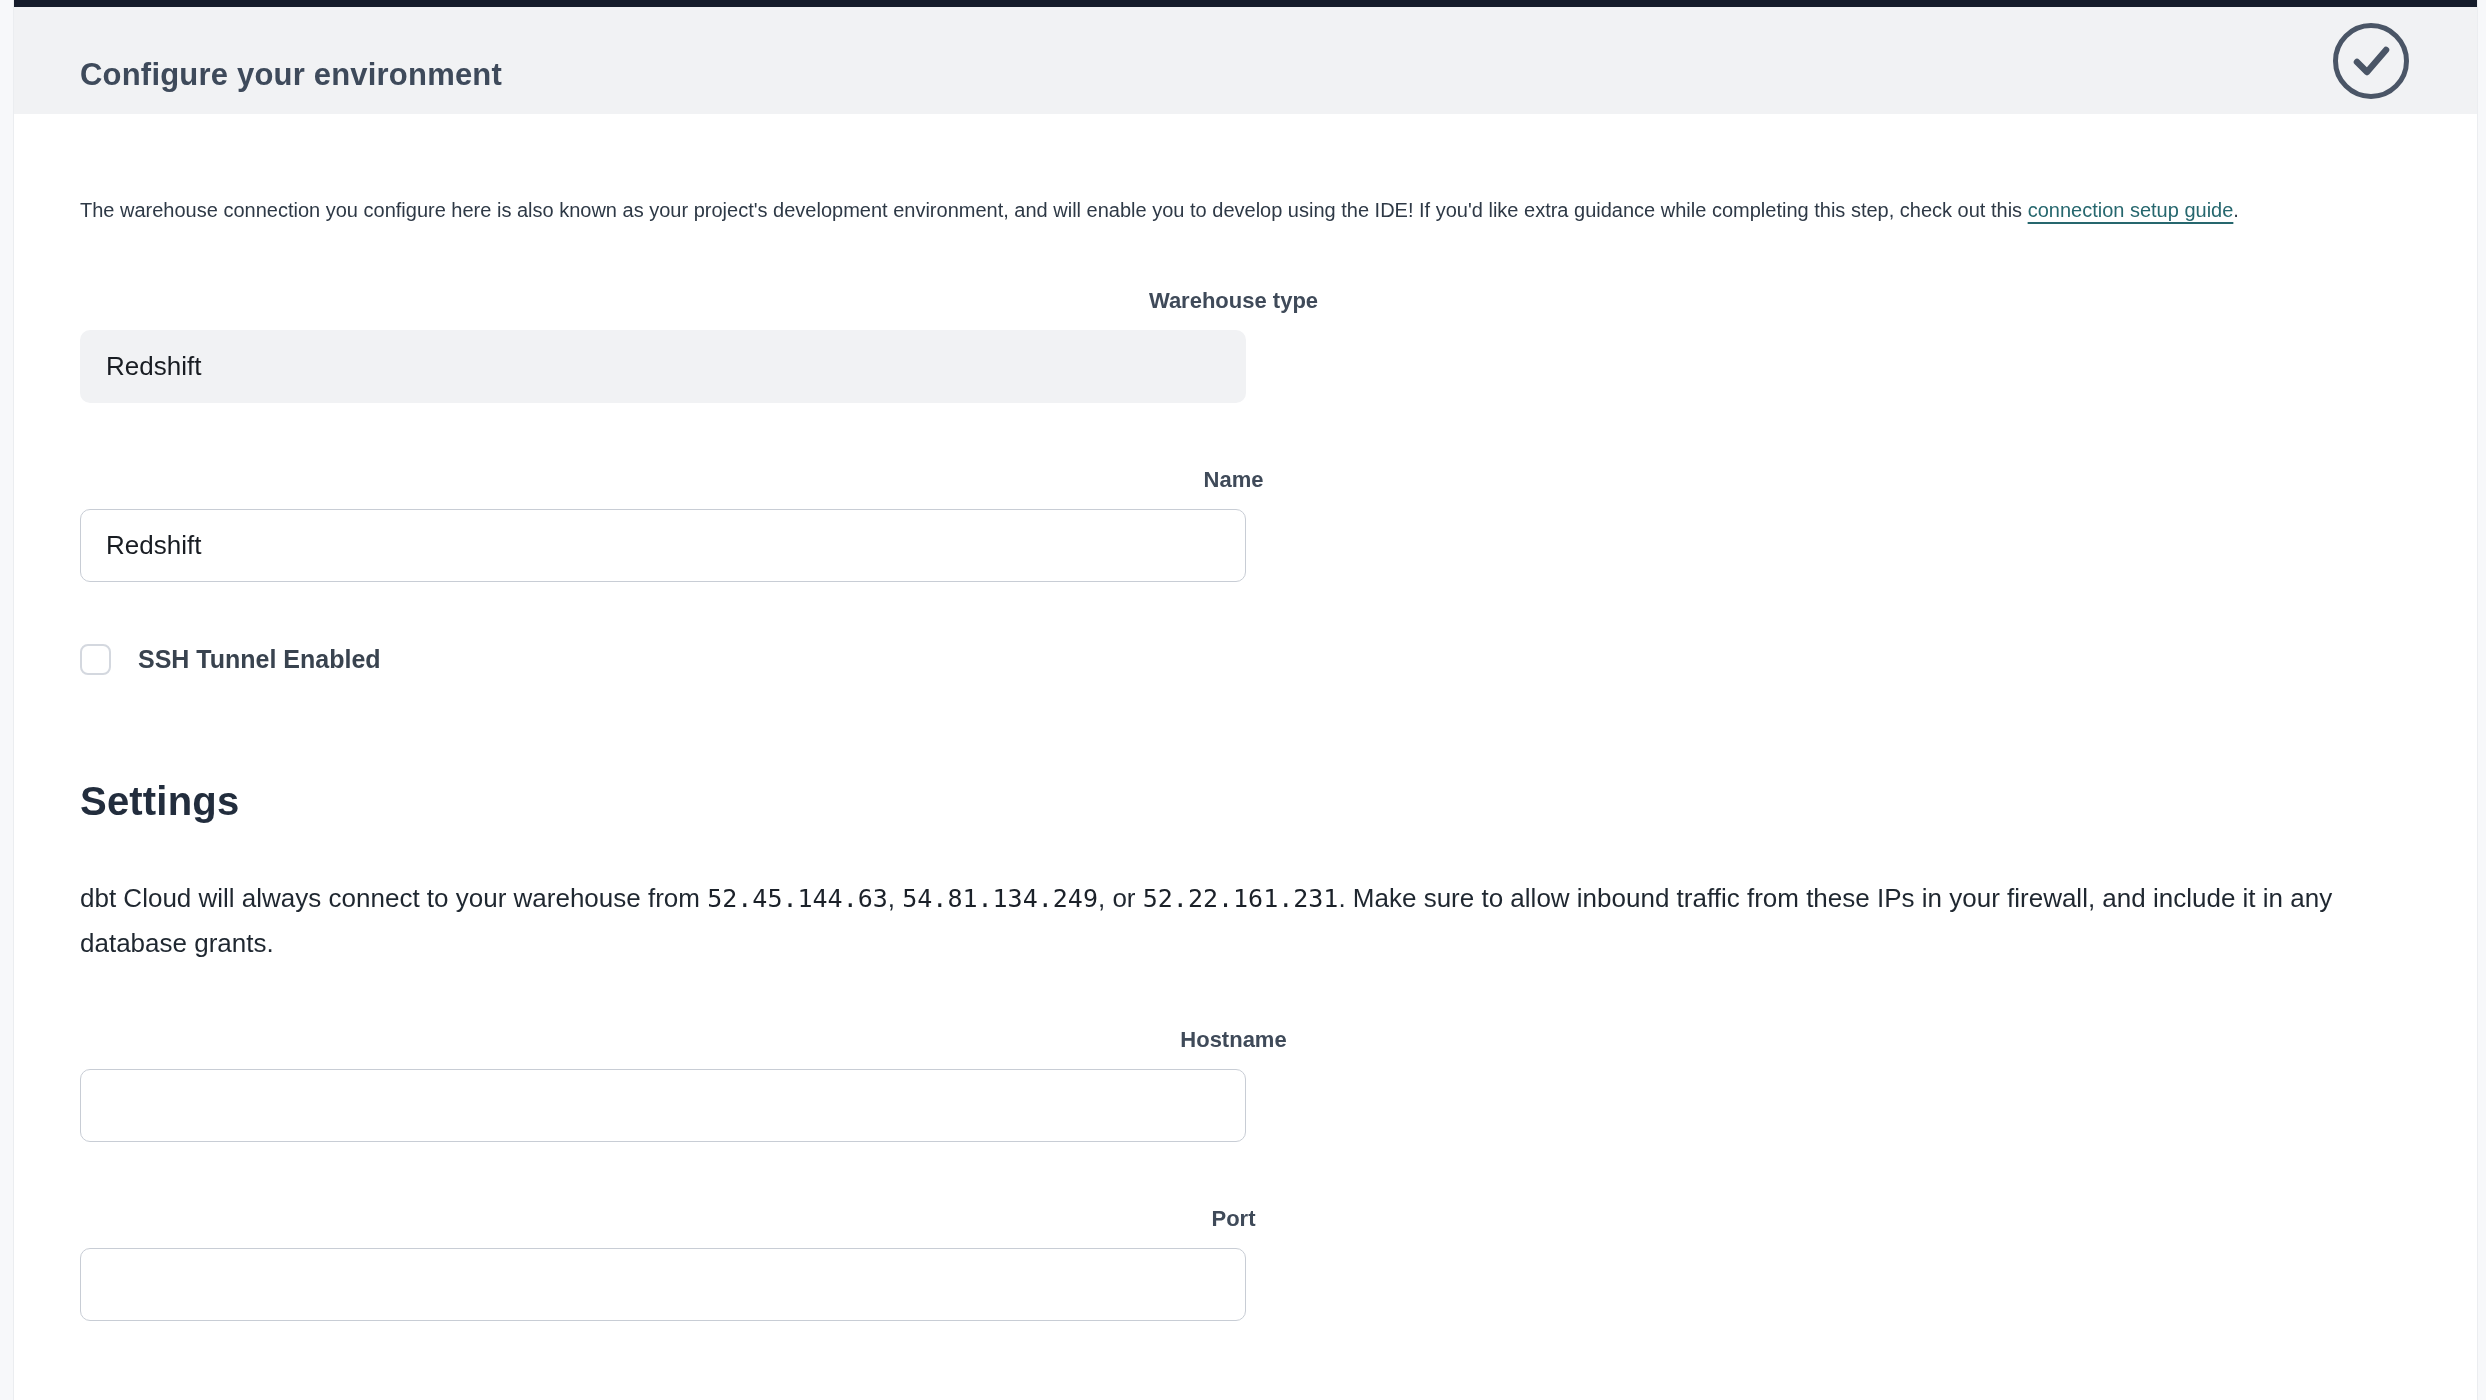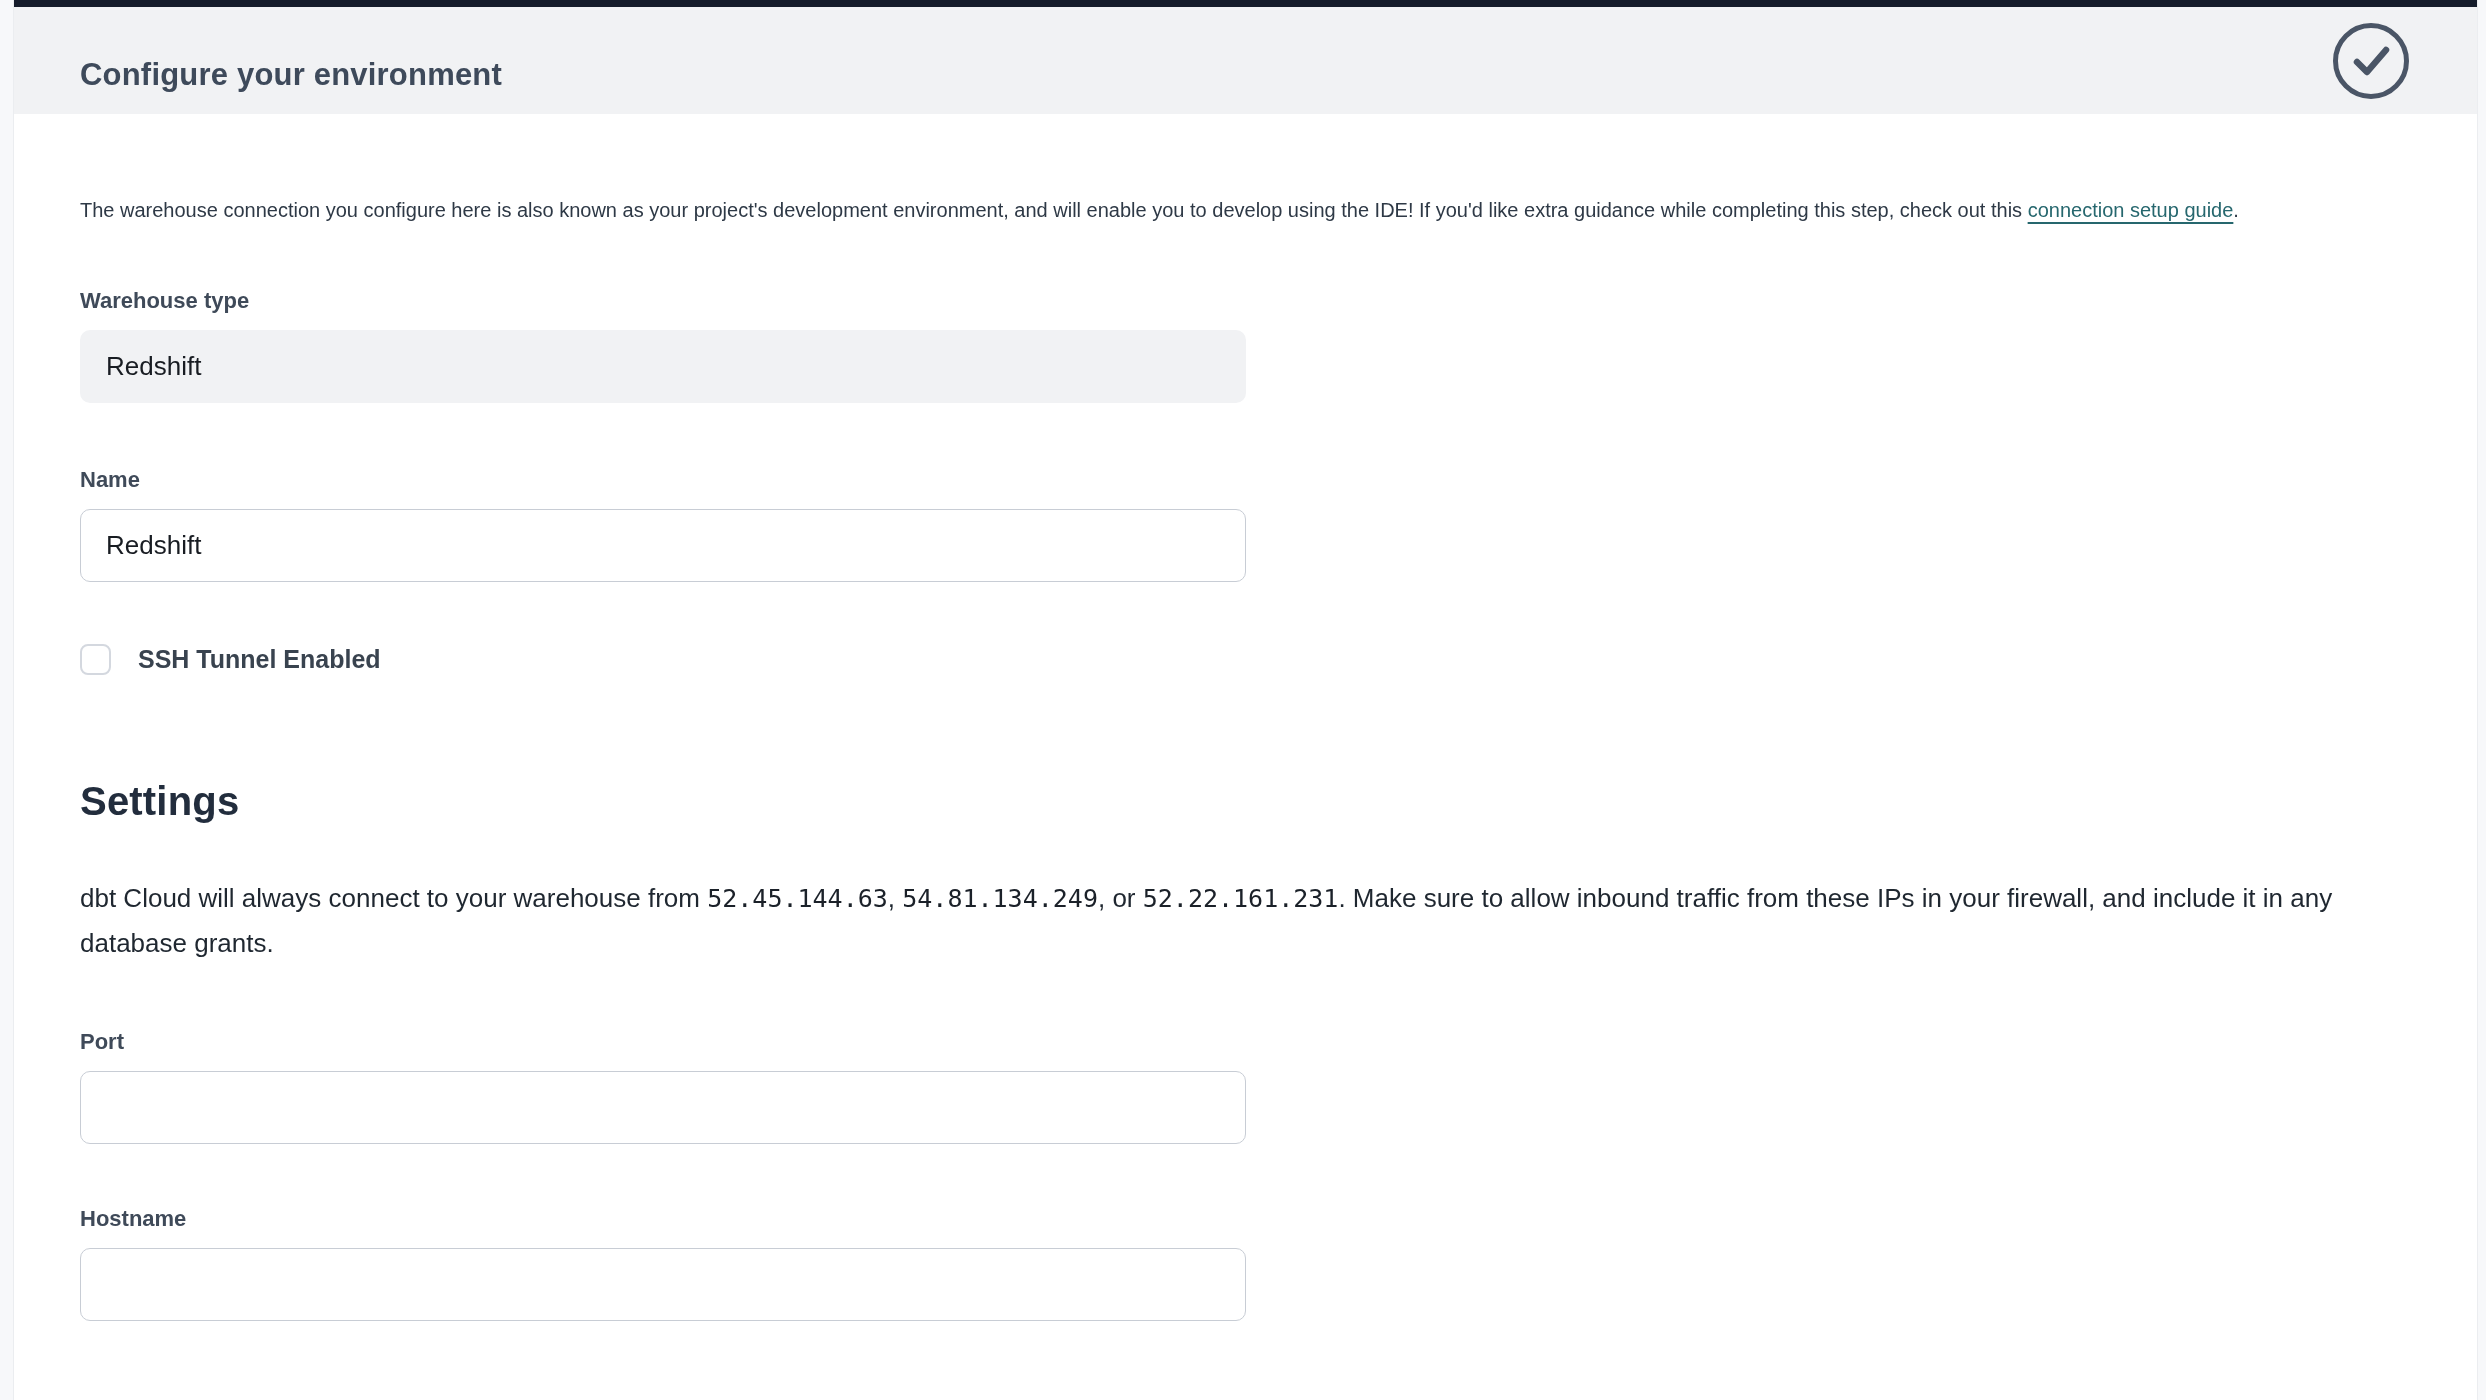--- a/index.html
+++ b/index.html
@@ -58,20 +58,21 @@
     cursor: pointer;
   }
   .form-group { margin-top: 54px; }
   .form-group.gap-lg { margin-top: 64px; }
   .field-label {
     display: block;
     font-size: 22px;
     font-weight: 700;
     color: #3f4a59;
     margin-bottom: 16px;
+    text-align: center;
   }
   .field-disabled {
     width: 1166px;
     height: 73px;
     background: #f1f2f4;
     border-radius: 10px;
     display: flex;
     align-items: center;
     padding-left: 26px;
     font-size: 26px;
@@ -165,24 +166,24 @@
 
     <div class="checkbox-row">
       <div class="checkbox"></div>
       <span class="checkbox-label">SSH Tunnel Enabled</span>
     </div>
 
     <h2 class="settings-heading">Settings</h2>
 
     <p class="ip-note"><span>dbt Cloud will always connect to your warehouse from </span><code>52.45.144.63</code><span>, </span><code>54.81.134.249</code><span>, or </span><code>52.22.161.231</code><span>. Make sure to allow inbound traffic from these IPs in your firewall, and include it in any database grants.</span></p>
 
-    <div class="form-group gap-lg">
-      <label class="field-label">Port</label>
+    <div class="form-group gap-after-note">
+      <label class="field-label">Hostname</label>
       <input type="text" class="text-input" value="" style="">
     </div>
 
-    <div class="form-group gap-after-note">
-      <label class="field-label">Hostname</label>
+    <div class="form-group gap-lg">
+      <label class="field-label">Port</label>
       <input type="text" class="text-input" value="" style="">
     </div>
 
   </div>
 </div>
 
 </body></html>

